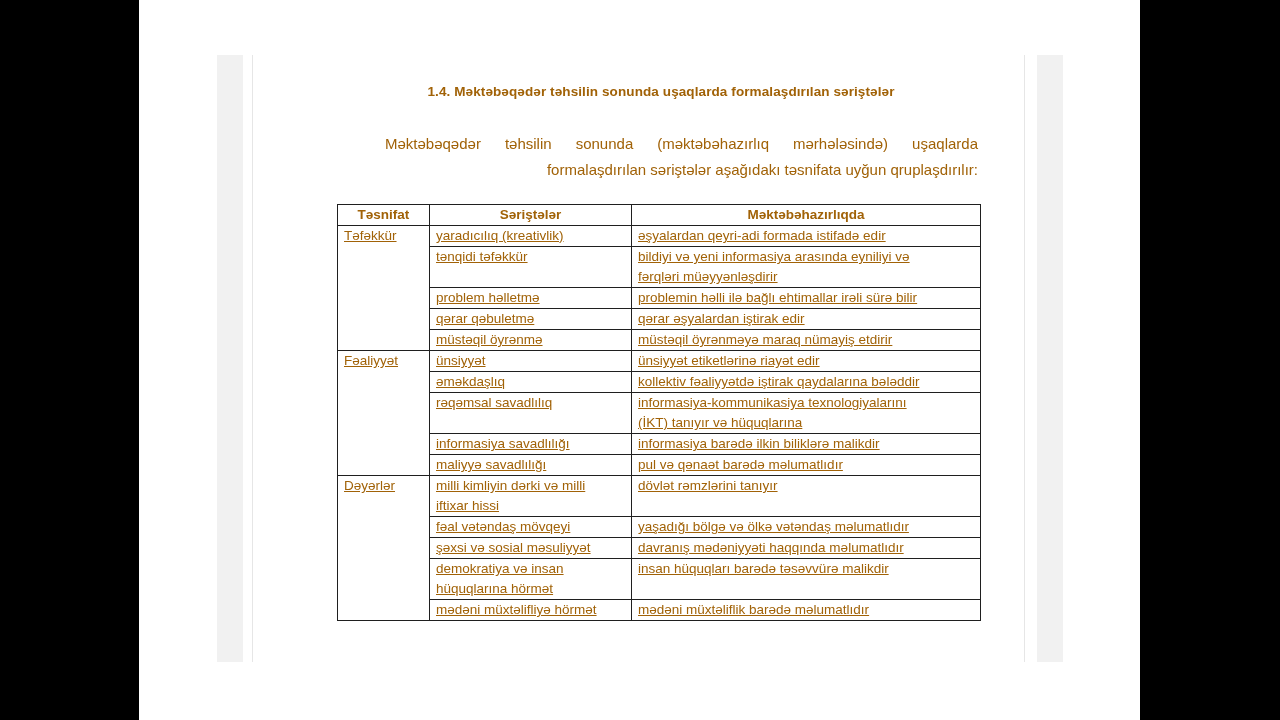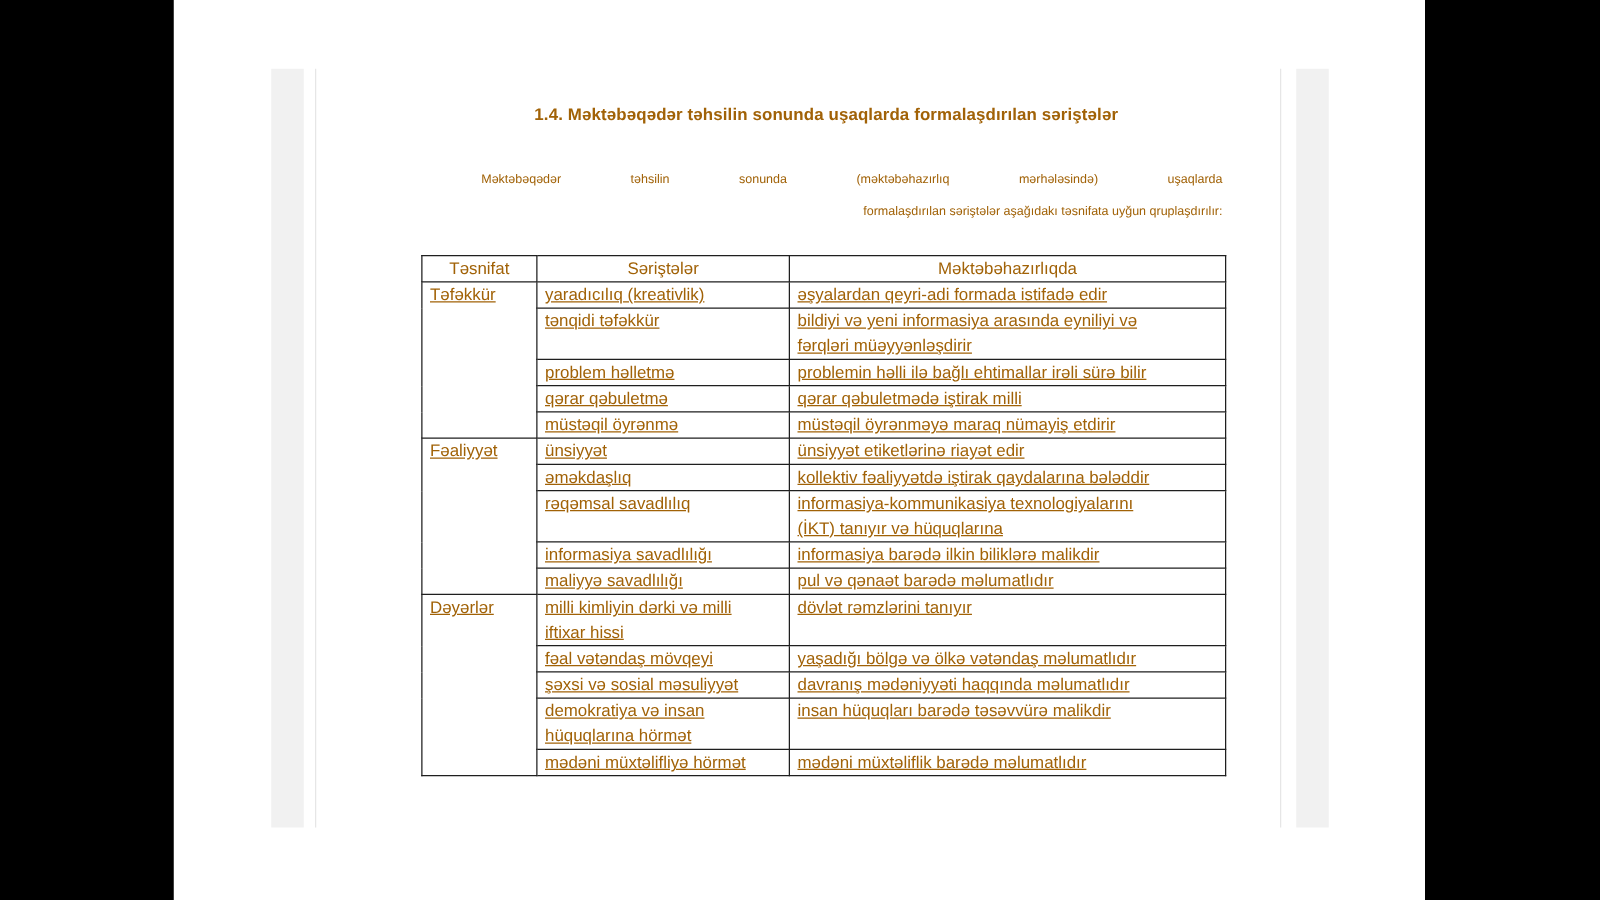--- a/index.html
+++ b/index.html
@@ -56,21 +56,21 @@
     font-size: 13.5px;
     line-height: 16px;
     letter-spacing: 0.1px;
   }
 
   .doc-para {
     position: absolute;
     top: 76px;
     left: 92px;
     width: 633px;
-    font-size: 10px;
+    font-size: 15px;
     line-height: 26px;
   }
   .doc-para .l1 {
     text-indent: 40px;
     text-align: justify;
     text-align-last: justify;
   }
   .doc-para .l2 {
     text-align: right;
   }
@@ -88,21 +88,21 @@
   table.comp col.c2 { width: 202px; }
   table.comp col.c3 { width: 349px; }
   table.comp th, table.comp td {
     border: 1px solid #1f1f1f;
     line-height: 20px;
     padding: 0 6px;
     vertical-align: top;
     overflow: hidden;
   }
   table.comp th {
-    font-weight: normal;
+    font-weight: bold;
     text-align: center;
     height: 20px;
   }
   table.comp td { text-align: left; text-decoration: underline; }
   table.comp td.single { white-space: nowrap; }
   table.comp td.multi  { white-space: pre-line; }
 </style>
 </head>
 <body>
 
@@ -144,21 +144,21 @@
             <td class="single">tənqidi təfəkkür</td>
             <td class="multi">bildiyi və yeni informasiya arasında eyniliyi və
 fərqləri müəyyənləşdirir</td>
           </tr>
           <tr>
             <td class="single">problem həlletmə</td>
             <td class="single">problemin həlli ilə bağlı ehtimallar irəli sürə bilir</td>
           </tr>
           <tr>
             <td class="single">qərar qəbuletmə</td>
-            <td class="single">qərar qəbuletmədə iştirak milli</td>
+            <td class="single">qərar əşyalardan iştirak edir</td>
           </tr>
           <tr>
             <td class="single">müstəqil öyrənmə</td>
             <td class="single">müstəqil öyrənməyə maraq nümayiş etdirir</td>
           </tr>
           <tr>
             <td rowspan="5" class="single">Fəaliyyət</td>
             <td class="single">ünsiyyət</td>
             <td class="single">ünsiyyət etiketlərinə riayət edir</td>
           </tr>

